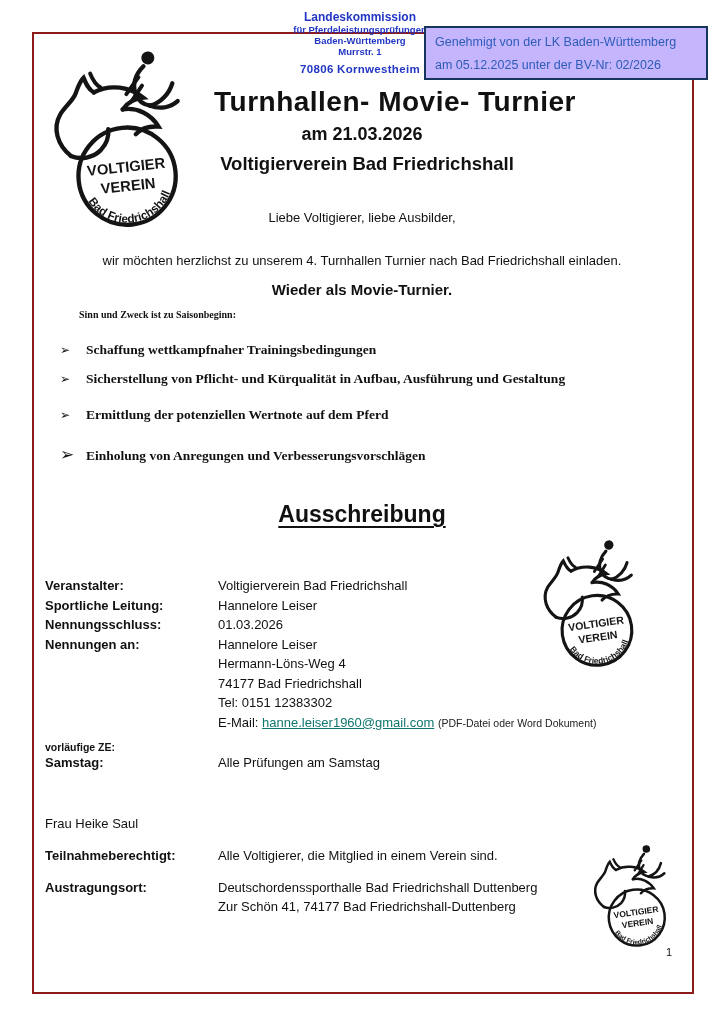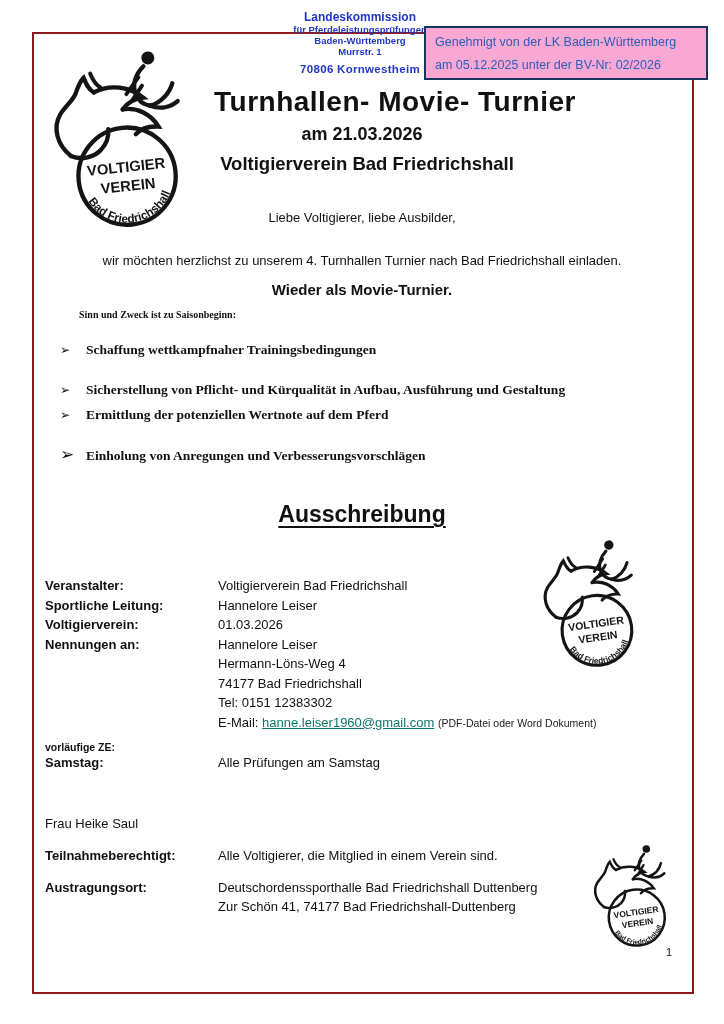--- a/index.html
+++ b/index.html
@@ -16,21 +16,21 @@
   
   .commission{
     left:250px;top:11px;width:220px;text-align:center;
     color:#2236c4;font-weight:bold;z-index:2;line-height:1.15;
   }
   .commission .c-big{font-size:12px;}
   .commission .c-small{font-size:9.5px;}
   .commission .c-zip{font-size:11.5px;margin-top:5px;letter-spacing:.3px;}
   
   .approval{
-    left:424px;top:26px;width:262px;background:#f9a8d4;
+    left:424px;top:26px;width:262px;background:#c4b5fd;
     border:2px solid #17365d;color:#2e5cb8;font-size:12.5px;
     padding:7px 9px 6px 9px;z-index:3;
   }
   .approval .a-line{margin:0 0 9px 0;}
   .approval .a-line:last-child{margin:0;}
   
   .logo-slot{z-index:2;}
   .logo-top{left:44px;top:50px;width:152px;height:184px;transform:rotate(-6deg);}
   .logo-mid{left:526px;top:540px;width:130px;height:132px;transform:rotate(-8deg);}
   .logo-bot{left:592px;top:845px;width:80px;height:106px;transform:rotate(-8deg);}
@@ -43,21 +43,21 @@
   .title-date{left:100px;top:124px;width:524px;text-align:center;font-size:18px;font-weight:bold;}
   .title-club{left:100px;top:153px;width:534px;text-align:center;font-size:18.5px;font-weight:bold;}
   .salutation{left:62px;top:210px;width:600px;text-align:center;font-size:13px;}
   .invitation{left:32px;top:253px;width:660px;text-align:center;font-size:13px;}
   .movie-line{left:62px;top:281px;width:600px;text-align:center;font-size:15px;font-weight:bold;}
   .purpose{left:79px;top:309px;font-family:"Liberation Serif",serif;font-weight:bold;font-size:10px;}
   
   .bullet{left:60px;width:600px;font-family:"Liberation Serif",serif;font-weight:bold;font-size:13.5px;}
   .bullet .marker{display:inline-block;width:26px;font-family:"DejaVu Sans",sans-serif;font-weight:normal;font-size:12px;}
   .bullet.b3 .marker{font-size:17px;}
-  .b0{top:342px;}.b1{top:382px;}.b2{top:407px;}.b3{top:444px;}
+  .b0{top:342px;}.b1{top:371px;}.b2{top:407px;}.b3{top:444px;}
   .section-heading{
     left:62px;top:501px;width:600px;text-align:center;
     font-size:23px;font-weight:bold;
     text-decoration:underline;text-underline-offset:4px;text-decoration-thickness:2px;
   }
   
   .details{left:45px;top:576px;width:560px;font-size:13px;line-height:19.5px;z-index:2;}
   .drow{display:flex;}
   .dlabel{width:173px;font-weight:bold;flex:none;}
   .dvalue{flex:1;}
@@ -198,21 +198,21 @@
   <div class="abs details">
     <div class="drow">
       <span class="dlabel">Veranstalter:</span>
       <span class="dvalue">Voltigierverein Bad Friedrichshall</span>
     </div>
     <div class="drow">
       <span class="dlabel">Sportliche Leitung:</span>
       <span class="dvalue">Hannelore Leiser</span>
     </div>
     <div class="drow">
-      <span class="dlabel">Voltigierverein:</span>
+      <span class="dlabel">Nennungsschluss:</span>
       <span class="dvalue">01.03.2026</span>
     </div>
     <div class="drow">
       <span class="dlabel">Nennungen an:</span>
       <span class="dvalue">Hannelore Leiser</span>
     </div>
     <div class="drow">
       <span class="dlabel"></span>
       <span class="dvalue">Hermann-Löns-Weg 4</span>
     </div>

